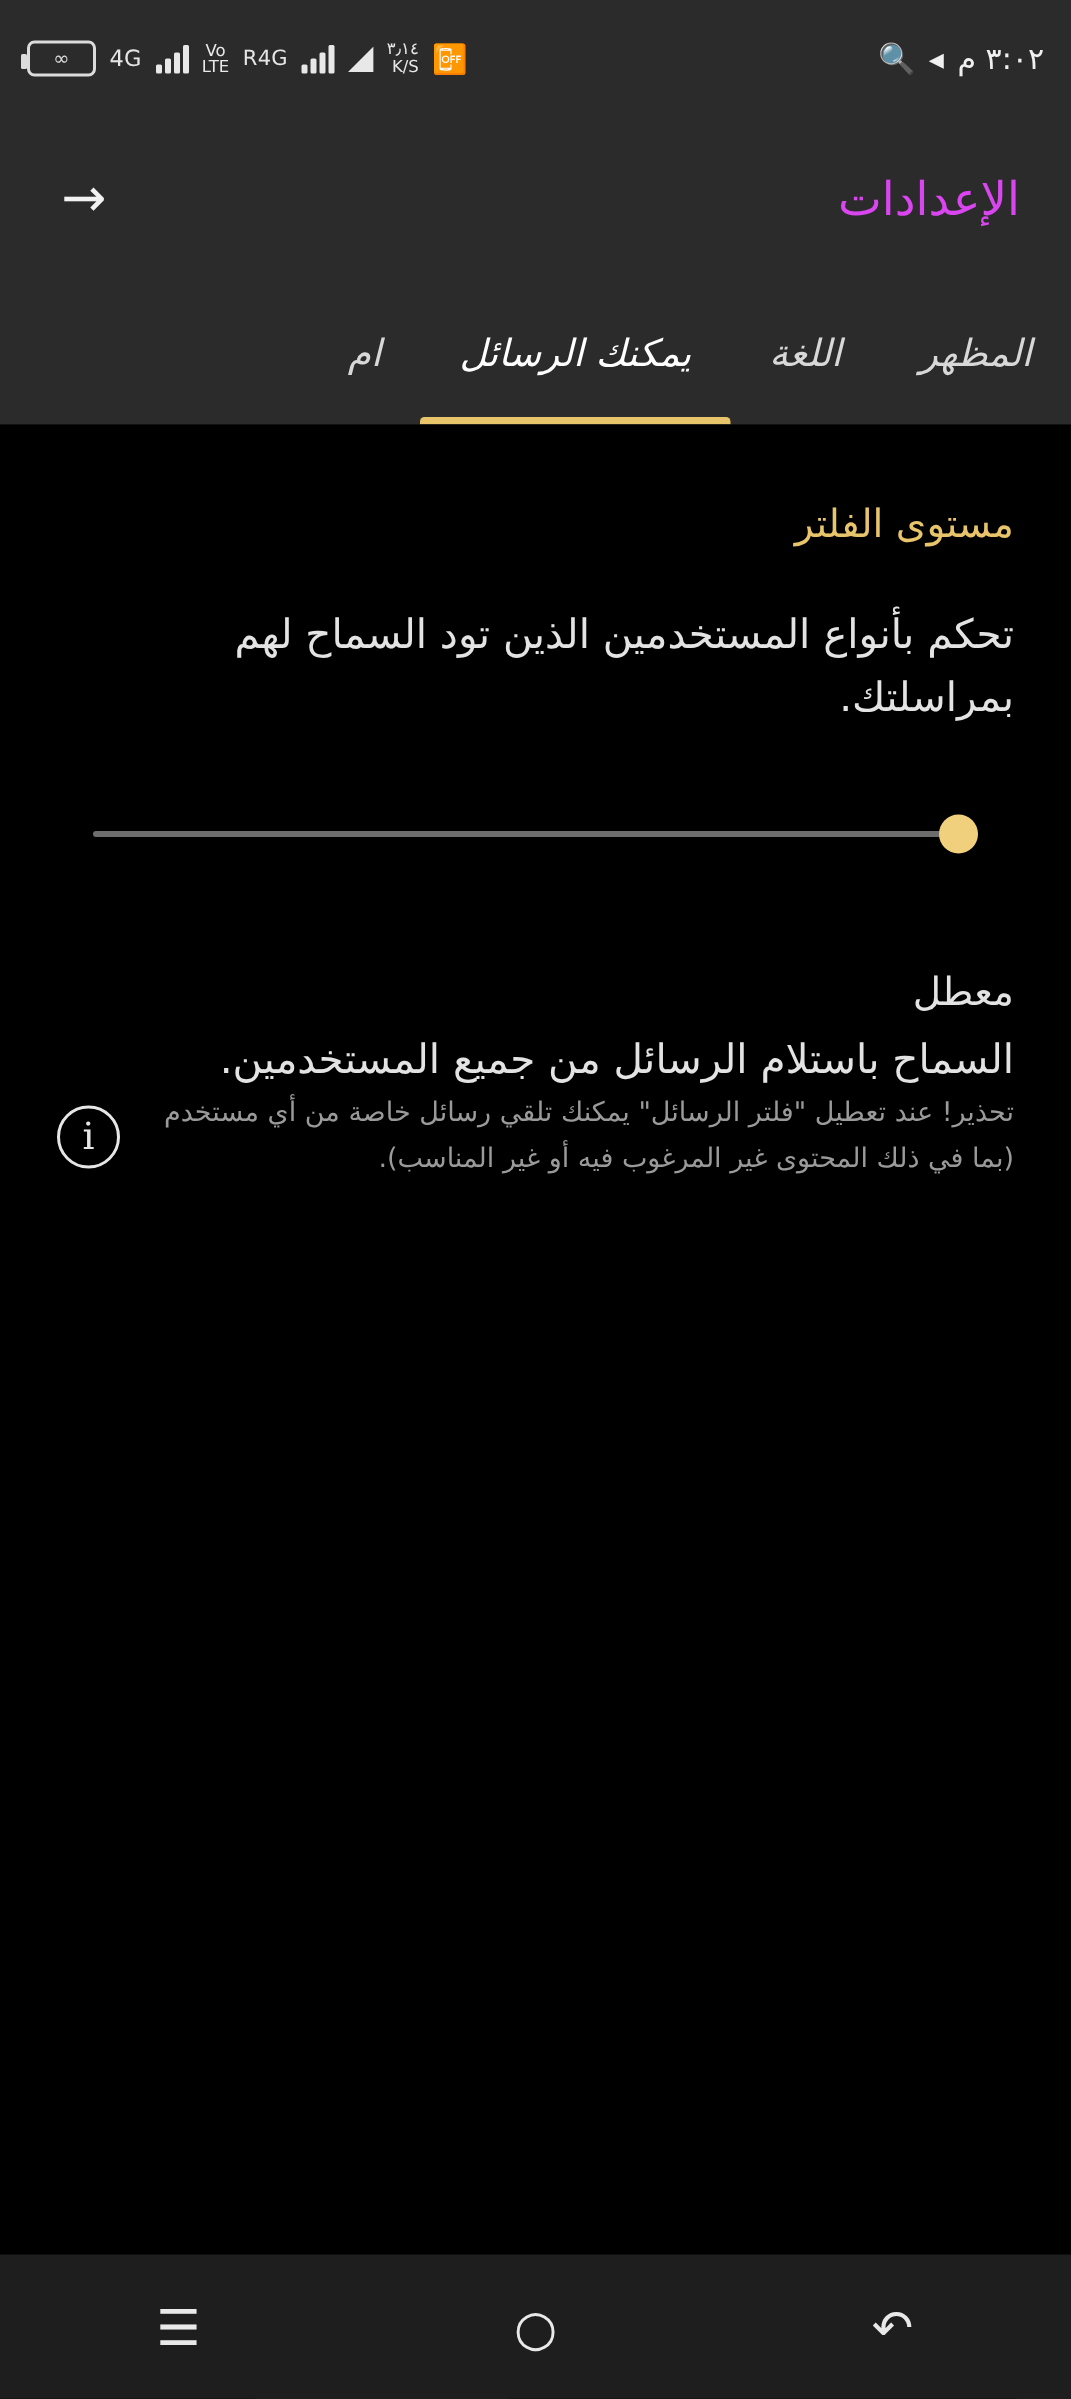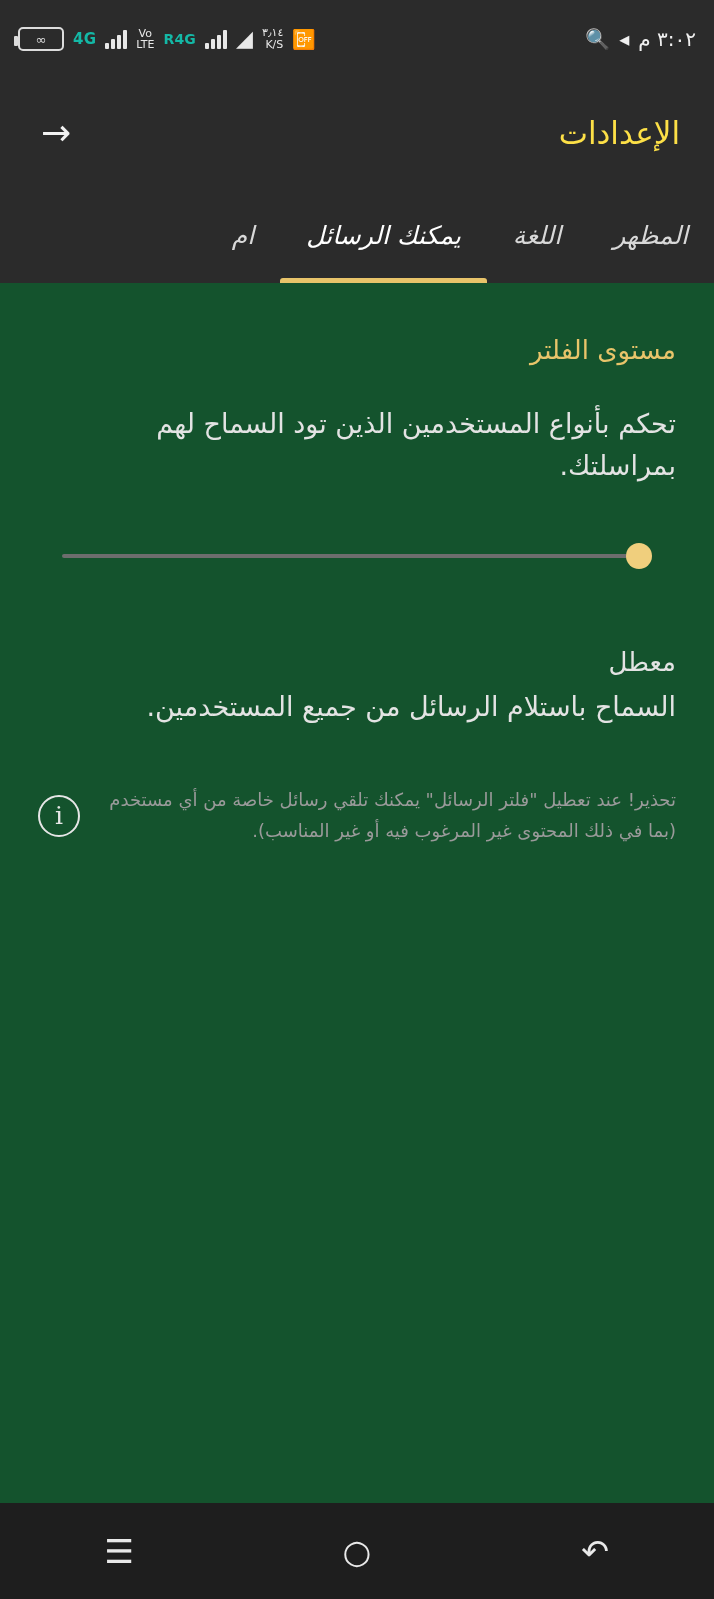--- a/index.html
+++ b/index.html
@@ -29,21 +29,21 @@
     border: 2px solid #dcdcdc;
     border-radius: 5px;
     position: relative;
     display: flex; align-items: center; justify-content: center;
     color: #dcdcdc; font-size: 13px; line-height: 1;
   }
   .battery:after {
     content: ""; position: absolute; left: -6px; top: 7px;
     width: 4px; height: 10px; background: #dcdcdc; border-radius: 1px;
   }
-  .net-label { color: #14b8a6; font-size: 15px; letter-spacing: .2px; font-weight: bold; }
+  .net-label { color: #e5e5e5; font-size: 15px; letter-spacing: .2px; }
   .net-stack { display: flex; flex-direction: column; align-items: center; line-height: 1.0; }
   .net-stack span { color: #e8e8e8; font-size: 11px; }
   .bars { display: flex; align-items: flex-end; gap: 2px; height: 20px; }
   .bars i { display: block; width: 4px; background: #e8e8e8; border-radius: 1px; }
   .bars i:nth-child(1) { height: 6px; }
   .bars i:nth-child(2) { height: 10px; }
   .bars i:nth-child(3) { height: 14px; }
   .bars i:nth-child(4) { height: 19px; }
   .wifi { color: #e8e8e8; font-size: 22px; line-height: 1; }
   .speed { display: flex; flex-direction: column; align-items: flex-end; line-height: 1.05; }
@@ -56,21 +56,21 @@
   .appbar {
     height: 110px;
     background: #2b2b2b;
     display: flex;
     align-items: center;
     padding: 0 34px;
     gap: 34px;
     flex: 0 0 auto;
   }
   .appbar .title {
-    color: #fde047;
+    color: #d946ef;
     font-size: 31px;
     flex: 1;
     text-align: right;
   }
   .back-arrow {
     color: #f2f2f2;
     font-size: 36px;
     line-height: 1;
     width: 44px;
     text-align: center;
@@ -107,21 +107,21 @@
     left: 0; right: 0; bottom: 0;
     height: 5px;
     background: #e8c46a;
     border-radius: 3px 3px 0 0;
   }
   .tab.clipped { color: #d8d8d8; }
 
   
   .content {
     flex: 1 1 auto;
-    background: #14532d;
+    background: #000000;
     padding: 52px 38px 0 38px;
     overflow: hidden;
     position: relative;
   }
   .section-title {
     color: #e8c46a;
     font-size: 26px;
     text-align: right;
     margin-bottom: 38px;
   }
@@ -164,21 +164,20 @@
     color: #e3e3e3;
     font-size: 26px;
     text-align: right;
     margin-bottom: 10px;
   }
   .state-desc {
     color: #e3e3e3;
     font-size: 27px;
     text-align: right;
     line-height: 1.5;
-    margin-bottom: 58px;
   }
 
   .warn-row {
     display: flex;
     align-items: center;
     gap: 26px;
     direction: rtl;
   }
   .warn-text {
     flex: 1;

